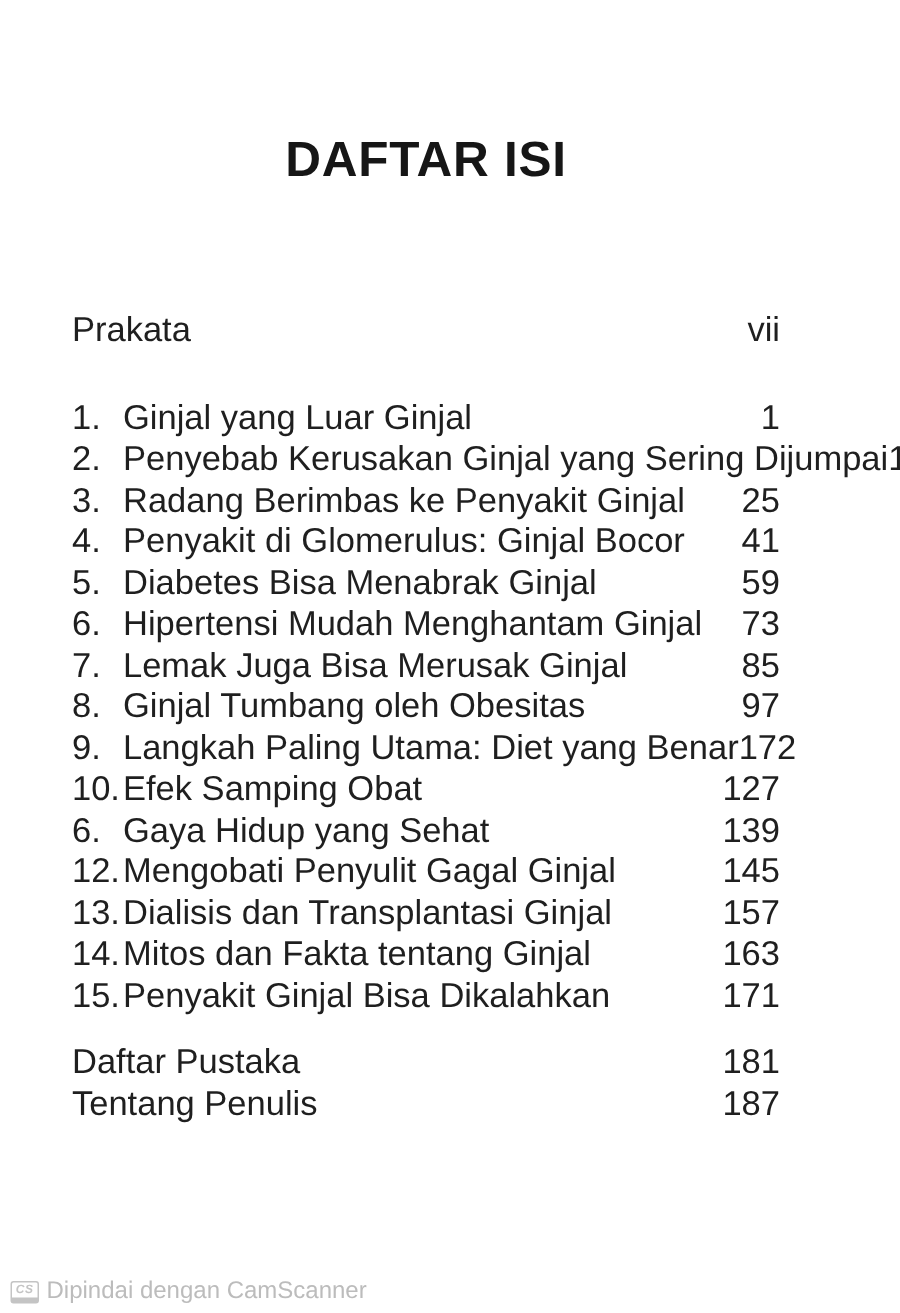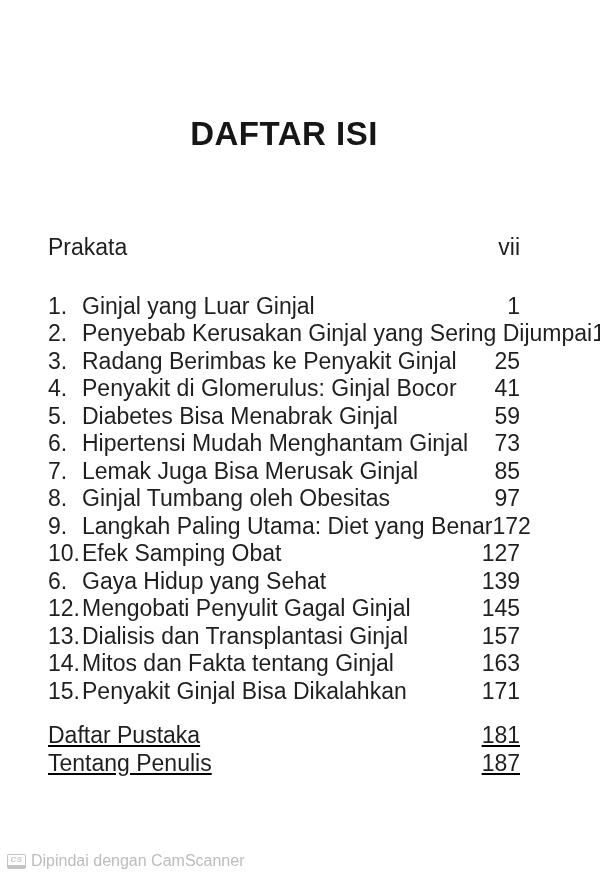--- a/index.html
+++ b/index.html
@@ -3,21 +3,21 @@
 <meta charset="utf-8">
 <style>
   html, body { margin: 0; padding: 0; background: #ffffff; }
   .page {
     position: relative;
     width: 600px;
     height: 875px;
     background: #ffffff;
     font-family: "Liberation Sans", sans-serif;
     box-sizing: border-box;
-    padding-top: 116px;
+    padding-top: 88px;
     overflow: hidden;
   }
   .content {
     margin-left: 48px;
     width: 472px;
   }
   h1.title {
     margin: 0 0 82px 0;
     font-size: 33px;
     line-height: 36px;
@@ -30,21 +30,21 @@
     display: flex;
     align-items: center;
     height: 27.5px;
     font-size: 23px;
     color: #1f1f1f;
   }
   .toc-row .num  { flex: none; width: 34px; }
   .toc-row .label{ flex: 1; white-space: nowrap; }
   .toc-row .pg   { flex: none; text-align: left; }
   #chapter-rows  { margin-top: 31px; }
-  #back-rows     { margin-top: 17px; text-decoration: underline; }
+  #back-rows     { margin-top: 17px; }
   .watermark {
     position: absolute;
     left: 7px;
     bottom: 5px;
     display: flex;
     align-items: center;
     gap: 5px;
     color: #bcbcbc;
   }
   .cs-badge {

